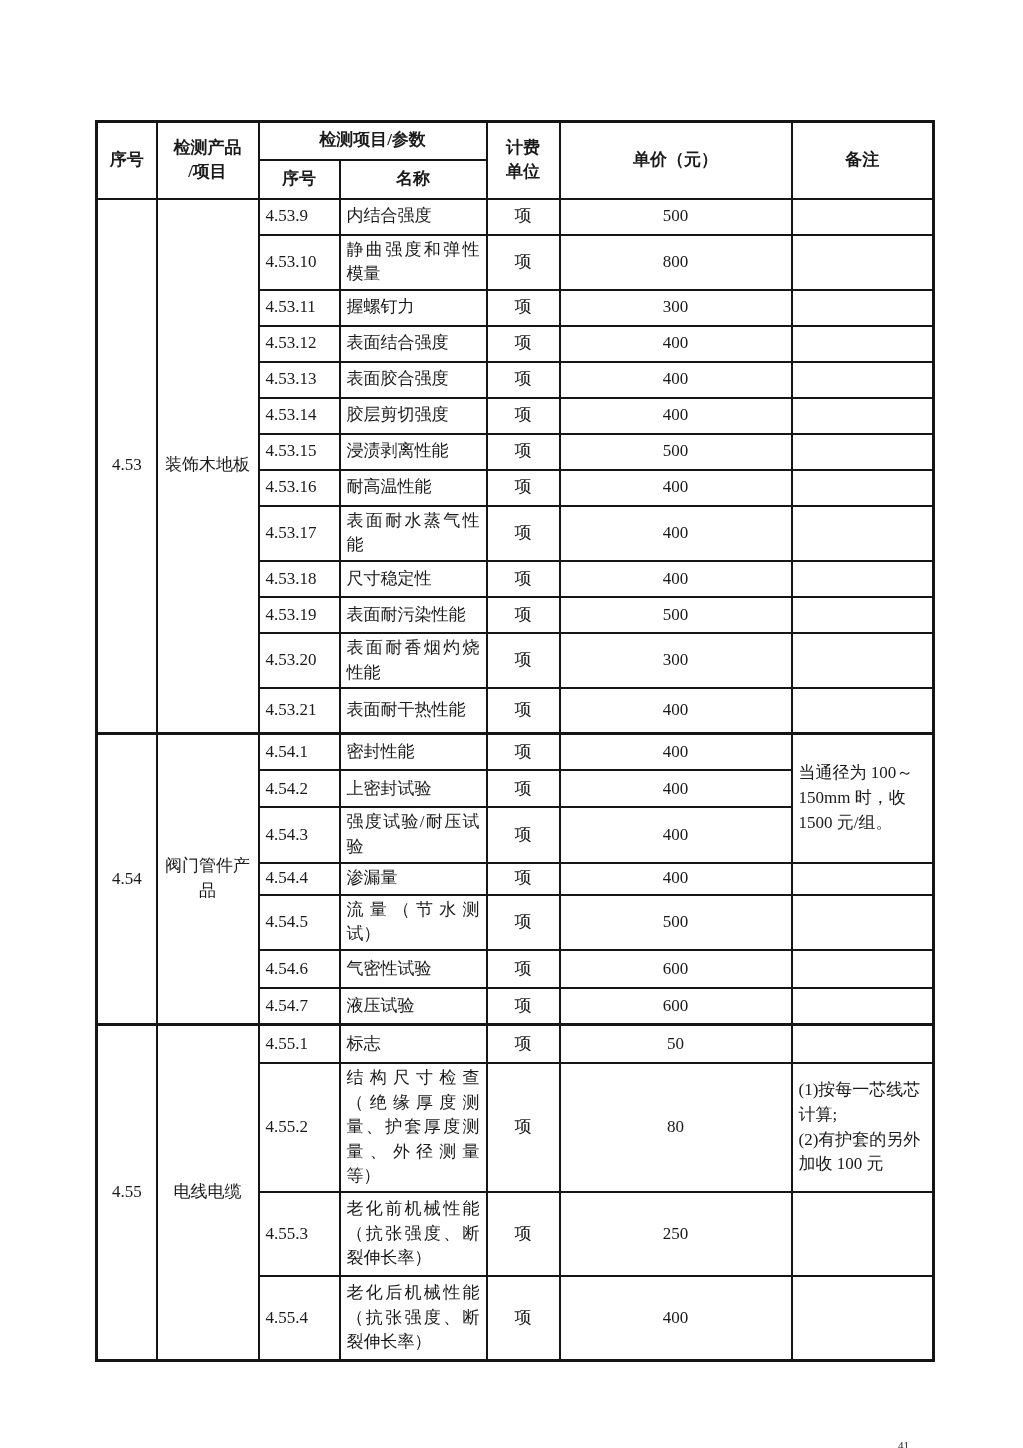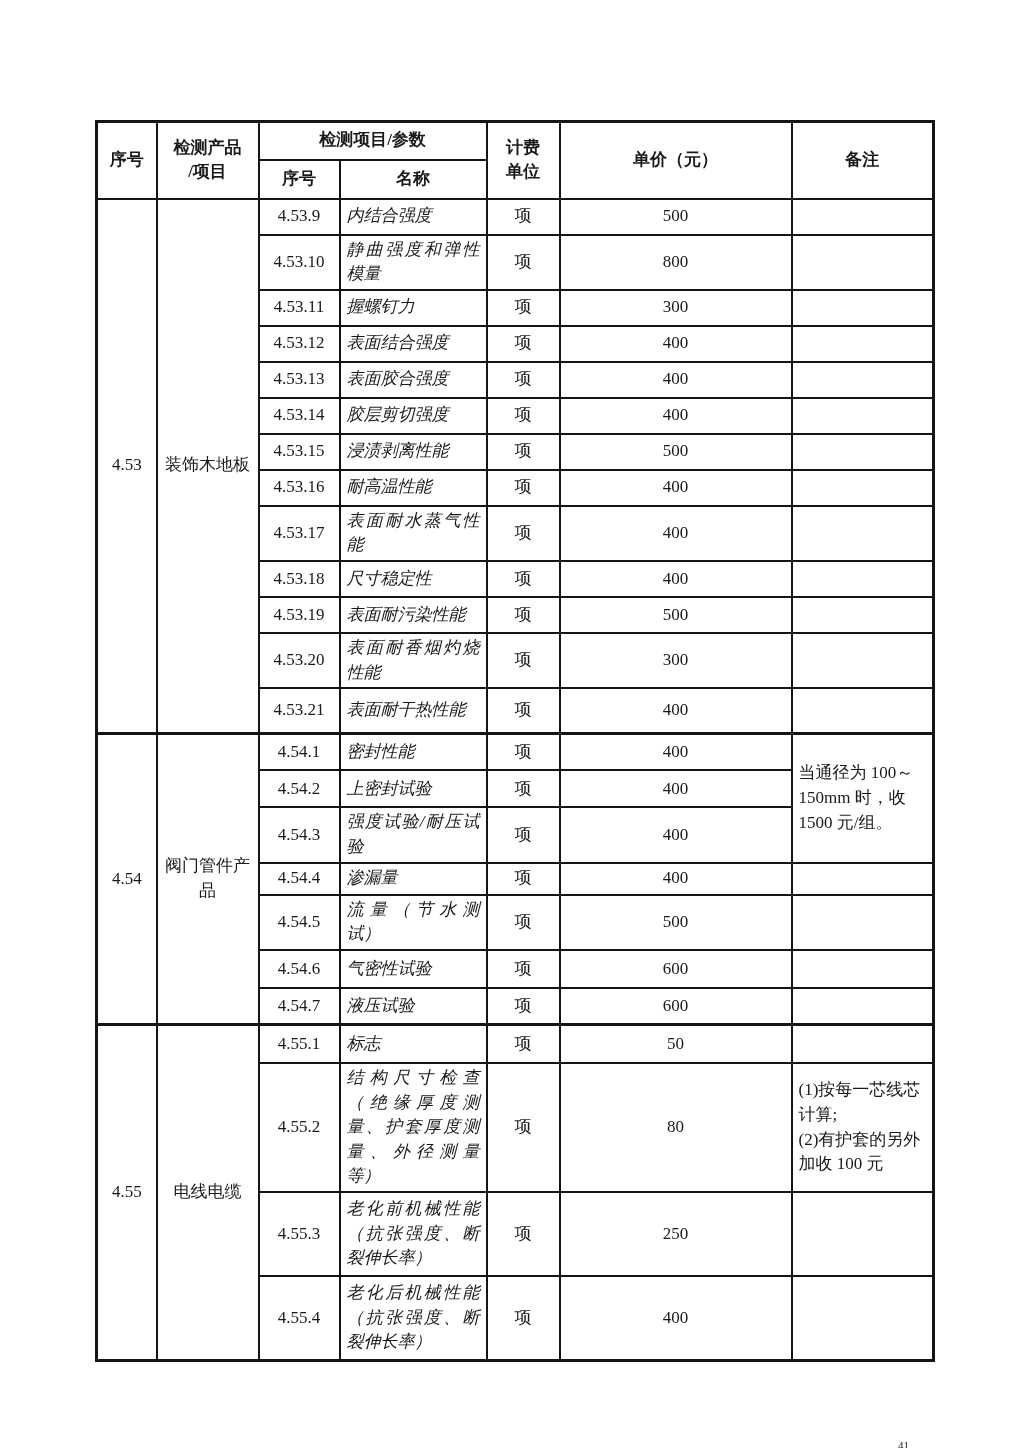--- a/index.html
+++ b/index.html
@@ -35,22 +35,22 @@
     overflow: hidden;
   }
   .price-table thead th {
     font-weight: bold;
     text-align: center;
     white-space: pre-line;
   }
   tr.sec-start > td { border-top: 3px solid #151515; }
   .c-idx   { text-align: center; margin-left: 19px; }
   .c-prod  { text-align: center; padding-left: 7px; padding-right: 4px; }
-  .c-no    { text-align: center; }
-  .c-name  { text-align: justify; padding-left: 8px; padding-right: 8px; font-style: italic; }
+  .c-no    { }
+  .c-name  { text-align: justify; padding-left: 8px; padding-right: 8px; }
   .c-unit  { text-align: center; }
   .c-price { text-align: center; }
   .c-remark{ text-align: left; padding-left: 7px; padding-right: 5px; white-space: pre-line; }
   
   .h36 { height: 36px; }
   .h37 { height: 37px; }
   .h38 { height: 38px; }
   .h45 { height: 45px; margin-left: 10px; }
   .h46 { height: 32px; }
   .h49 { height: 49px; }

